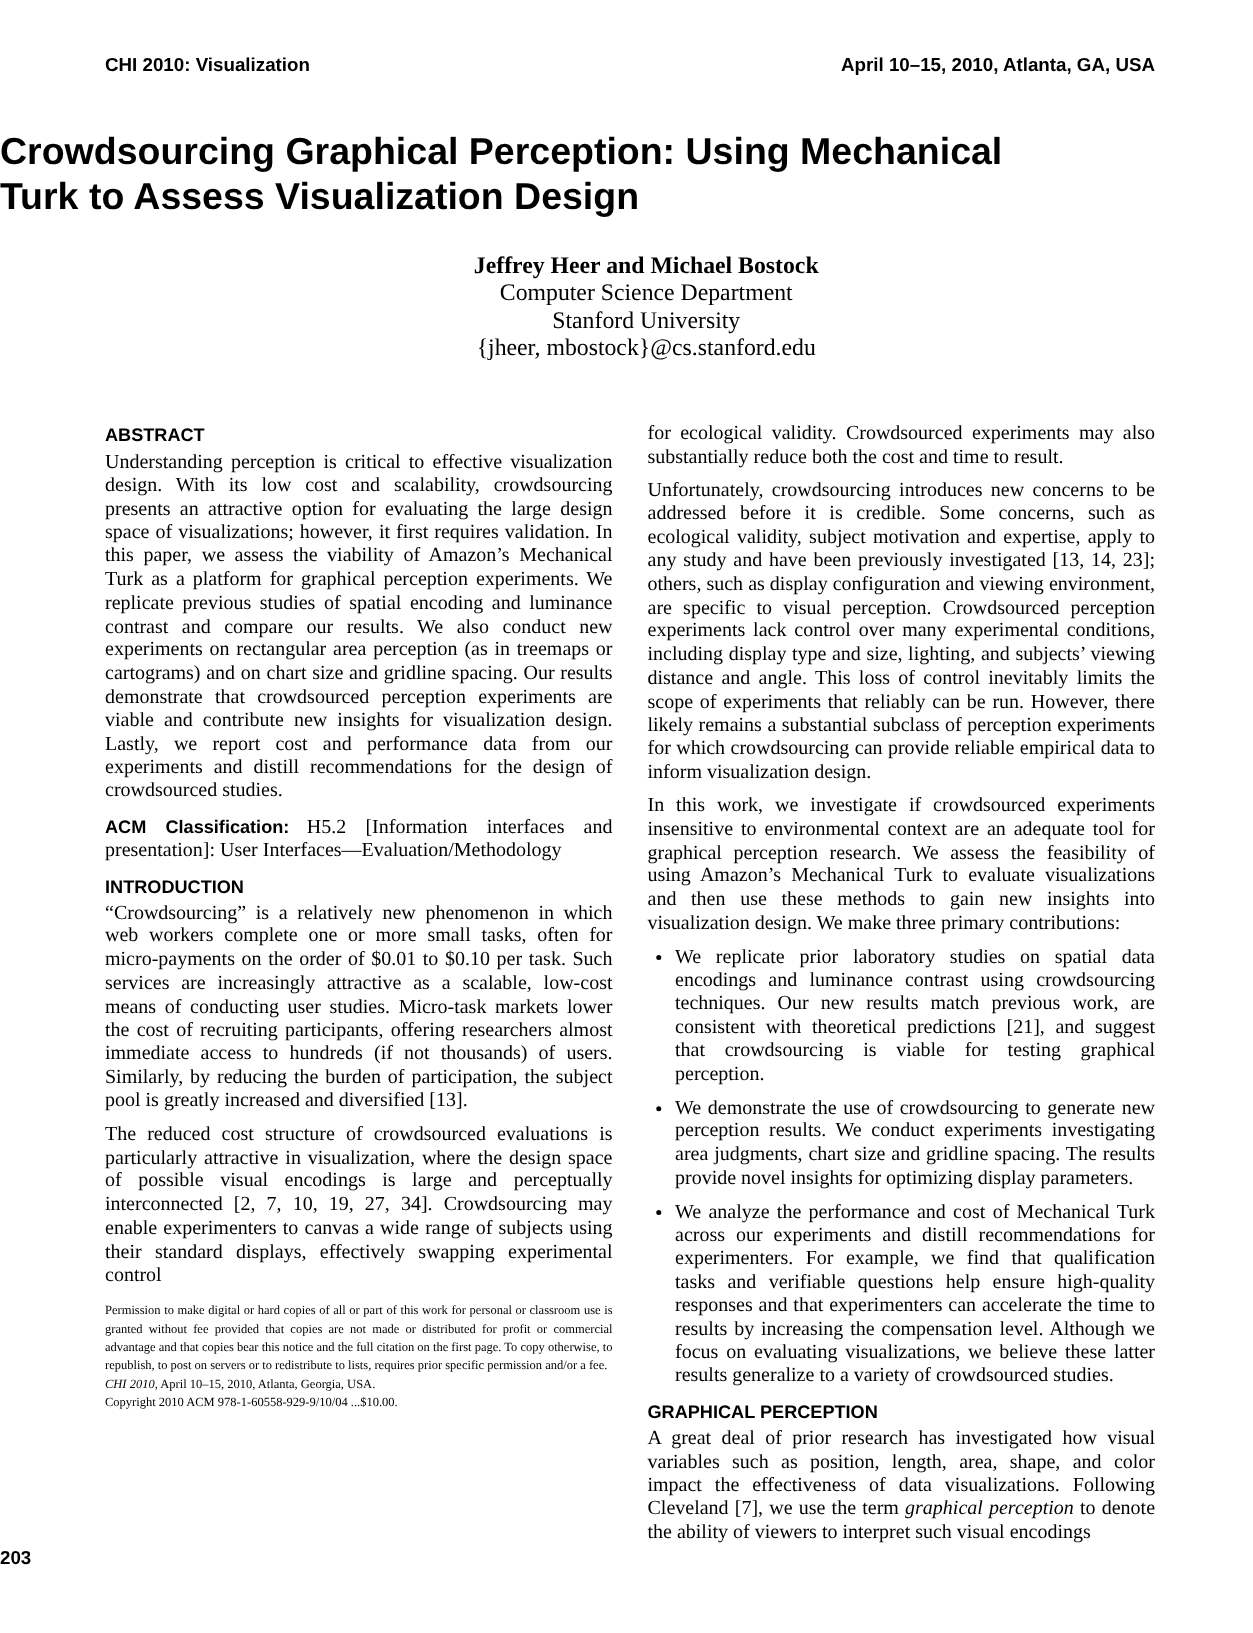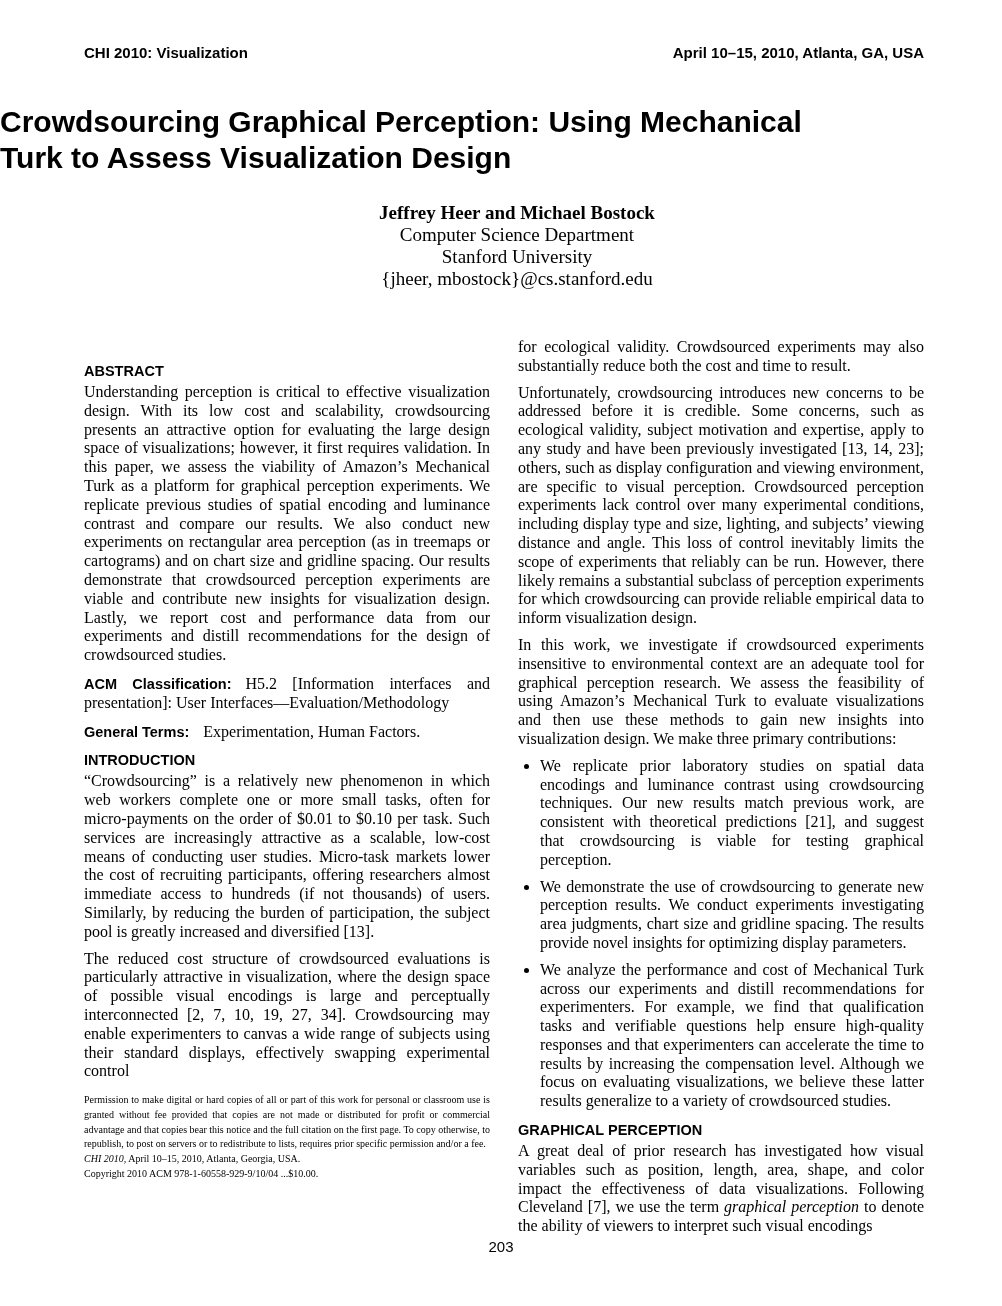--- a/index.html
+++ b/index.html
@@ -29,21 +29,21 @@
   .columns {
     position:absolute; top:338px; left:84px; width:840px;
     display:flex; gap:28px;
   }
   .col { width:406px; }
   .sec-heading {
     font-family:"Liberation Sans","DejaVu Sans",sans-serif;
     font-weight:bold; font-size:14.5px; line-height:18px;
     margin-top:10px; margin-bottom:3px;
   }
-  .sec-heading.first { margin-top:24px; }
+  .sec-heading.first { margin-top:2px; }
   .body-par {
     font-size:16px; line-height:18.8px; text-align:justify;
     margin-bottom:8px;
   }
   .meta-par {
     font-size:16px; line-height:18.8px; text-align:justify;
     margin-top:10px; margin-bottom:8px;
   }
   .meta-label {
     font-family:"Liberation Sans","DejaVu Sans",sans-serif;
@@ -59,23 +59,22 @@
     margin-bottom:8px;
   }
   .footnote {
     margin-top:12px;
     font-size:10px; line-height:14.7px;
   }
   .footnote .fn-perm { text-align:justify; }
   .italic { font-style:italic; }
   .page-number {
     position:absolute; top:1238px; left:0; width:100%;
-    text-align:center;
     font-family:"Liberation Sans","DejaVu Sans",sans-serif;
-    font-weight:normal; font-size:15px;
+    font-weight:bold; font-size:15px;
   }
 </style>
 </head>
 <body>
 
 <div class="header-row">
   <span>CHI 2010: Visualization</span>
   <span>April 10–15, 2010, Atlanta, GA, USA</span>
 </div>
 
@@ -92,21 +91,20 @@
 </div>
 
 <div class="columns">
 
   <div class="col">
     <div class="sec-heading first">ABSTRACT</div>
     <p class="body-par">Understanding perception is critical to effective visualization design. With its low cost and scalability, crowdsourcing presents an attractive option for evaluating the large design space of visualizations; however, it first requires validation. In this paper, we assess the viability of Amazon’s Mechanical Turk as a platform for graphical perception experiments. We replicate previous studies of spatial encoding and luminance contrast and compare our results. We also conduct new experiments on rectangular area perception (as in treemaps or cartograms) and on chart size and gridline spacing. Our results demonstrate that crowdsourced perception experiments are viable and contribute new insights for visualization design. Lastly, we report cost and performance data from our experiments and distill recommendations for the design of crowdsourced studies.</p>
 
     <p class="meta-par"><span class="meta-label">ACM Classification:</span><span>H5.2 [Information interfaces and presentation]: User Interfaces—Evaluation/Methodology</span></p>
 
-    <p class="meta-par"><span class="meta-label">General Terms:</span><span>Experimentation, Human Factors.</span></p>
 
 
     <div class="sec-heading">INTRODUCTION</div>
     <p class="body-par">“Crowdsourcing” is a relatively new phenomenon in which web workers complete one or more small tasks, often for micro-payments on the order of $0.01 to $0.10 per task. Such services are increasingly attractive as a scalable, low-cost means of conducting user studies. Micro-task markets lower the cost of recruiting participants, offering researchers almost immediate access to hundreds (if not thousands) of users. Similarly, by reducing the burden of participation, the subject pool is greatly increased and diversified [13].</p>
     <p class="body-par">The reduced cost structure of crowdsourced evaluations is particularly attractive in visualization, where the design space of possible visual encodings is large and perceptually interconnected [2, 7, 10, 19, 27, 34]. Crowdsourcing may enable experimenters to canvas a wide range of subjects using their standard displays, effectively swapping experimental control</p>
 
     <div class="footnote">
       <div class="fn-perm">Permission to make digital or hard copies of all or part of this work for personal or classroom use is granted without fee provided that copies are not made or distributed for profit or commercial advantage and that copies bear this notice and the full citation on the first page. To copy otherwise, to republish, to post on servers or to redistribute to lists, requires prior specific permission and/or a fee.</div>
       <div><span class="italic">CHI 2010,</span><span> April 10–15, 2010, Atlanta, Georgia, USA.</span></div>
       <div>Copyright 2010 ACM 978-1-60558-929-9/10/04 ...$10.00.</div>

